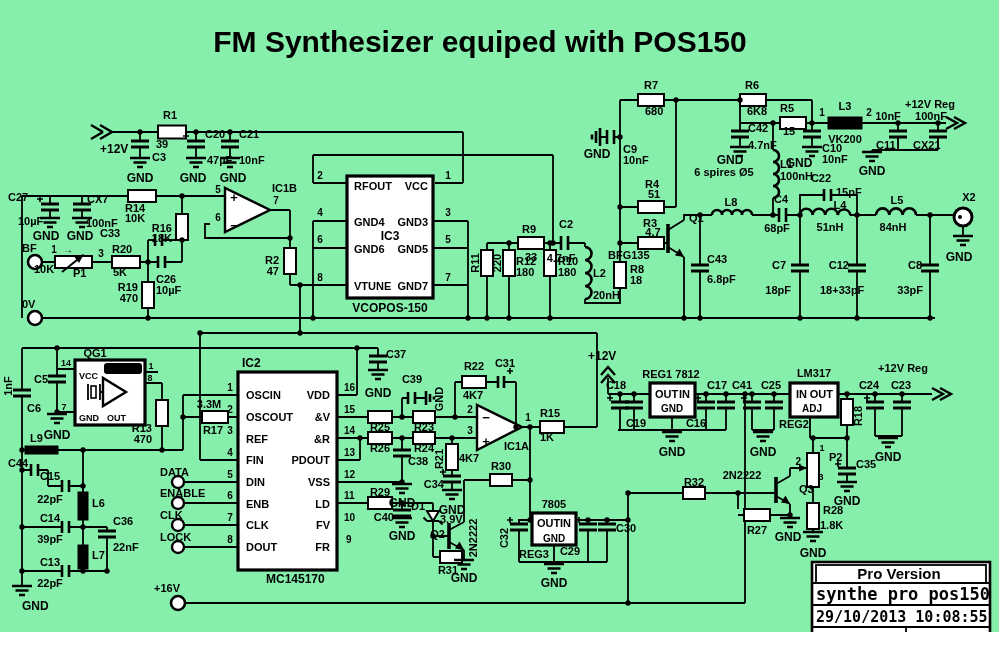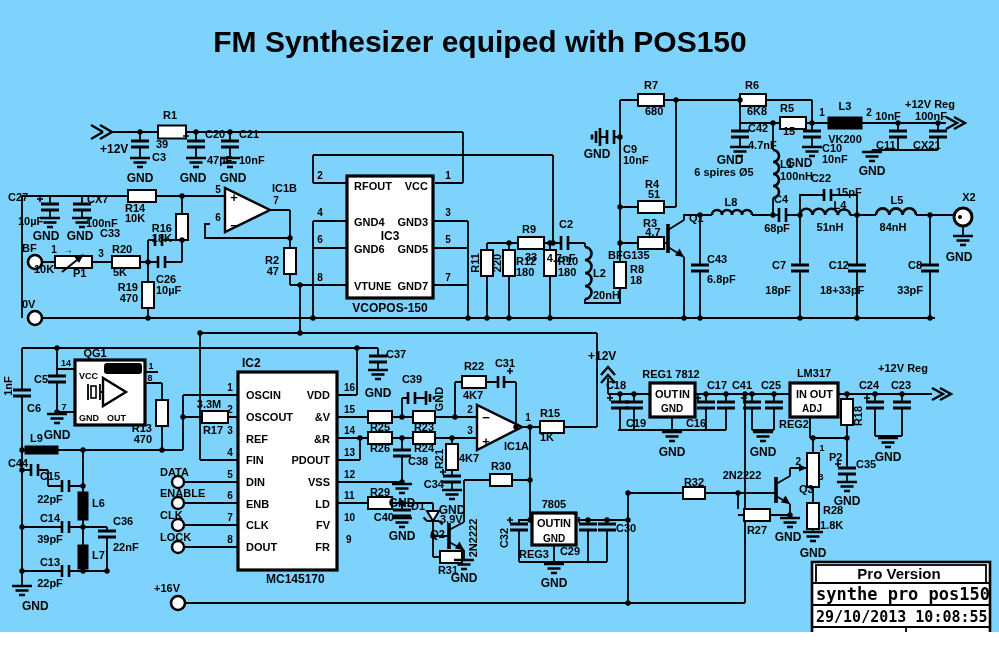--- a/index.html
+++ b/index.html
@@ -1,16 +1,16 @@
 <!DOCTYPE html>
 <html><head>
 <meta charset="utf-8">
 <style>
   html,body{margin:0;padding:0;background:#fff;}
-  #page{position:relative;width:999px;height:632px;background:#7dd3fc;overflow:hidden;
+  #page{position:relative;width:999px;height:632px;background:#86efac;overflow:hidden;
         font-family:"Liberation Sans",sans-serif;}
   svg{position:absolute;left:0;top:0;}
   .w{stroke:#000;stroke-width:1.8;fill:none;}
   .w2{stroke:#000;stroke-width:2.4;fill:none;}
   .sym{stroke:#000;stroke-width:2.6;fill:none;}
   .res{fill:#fff;stroke:#000;stroke-width:2;}
   .box{fill:#fff;stroke:#000;stroke-width:3.2;}
   .tri{fill:#fff;stroke:#000;stroke-width:2.4;}
   .blk{fill:#000;stroke:#000;}
   .lbl{font-family:"Liberation Sans",sans-serif;font-weight:bold;fill:#000;}

